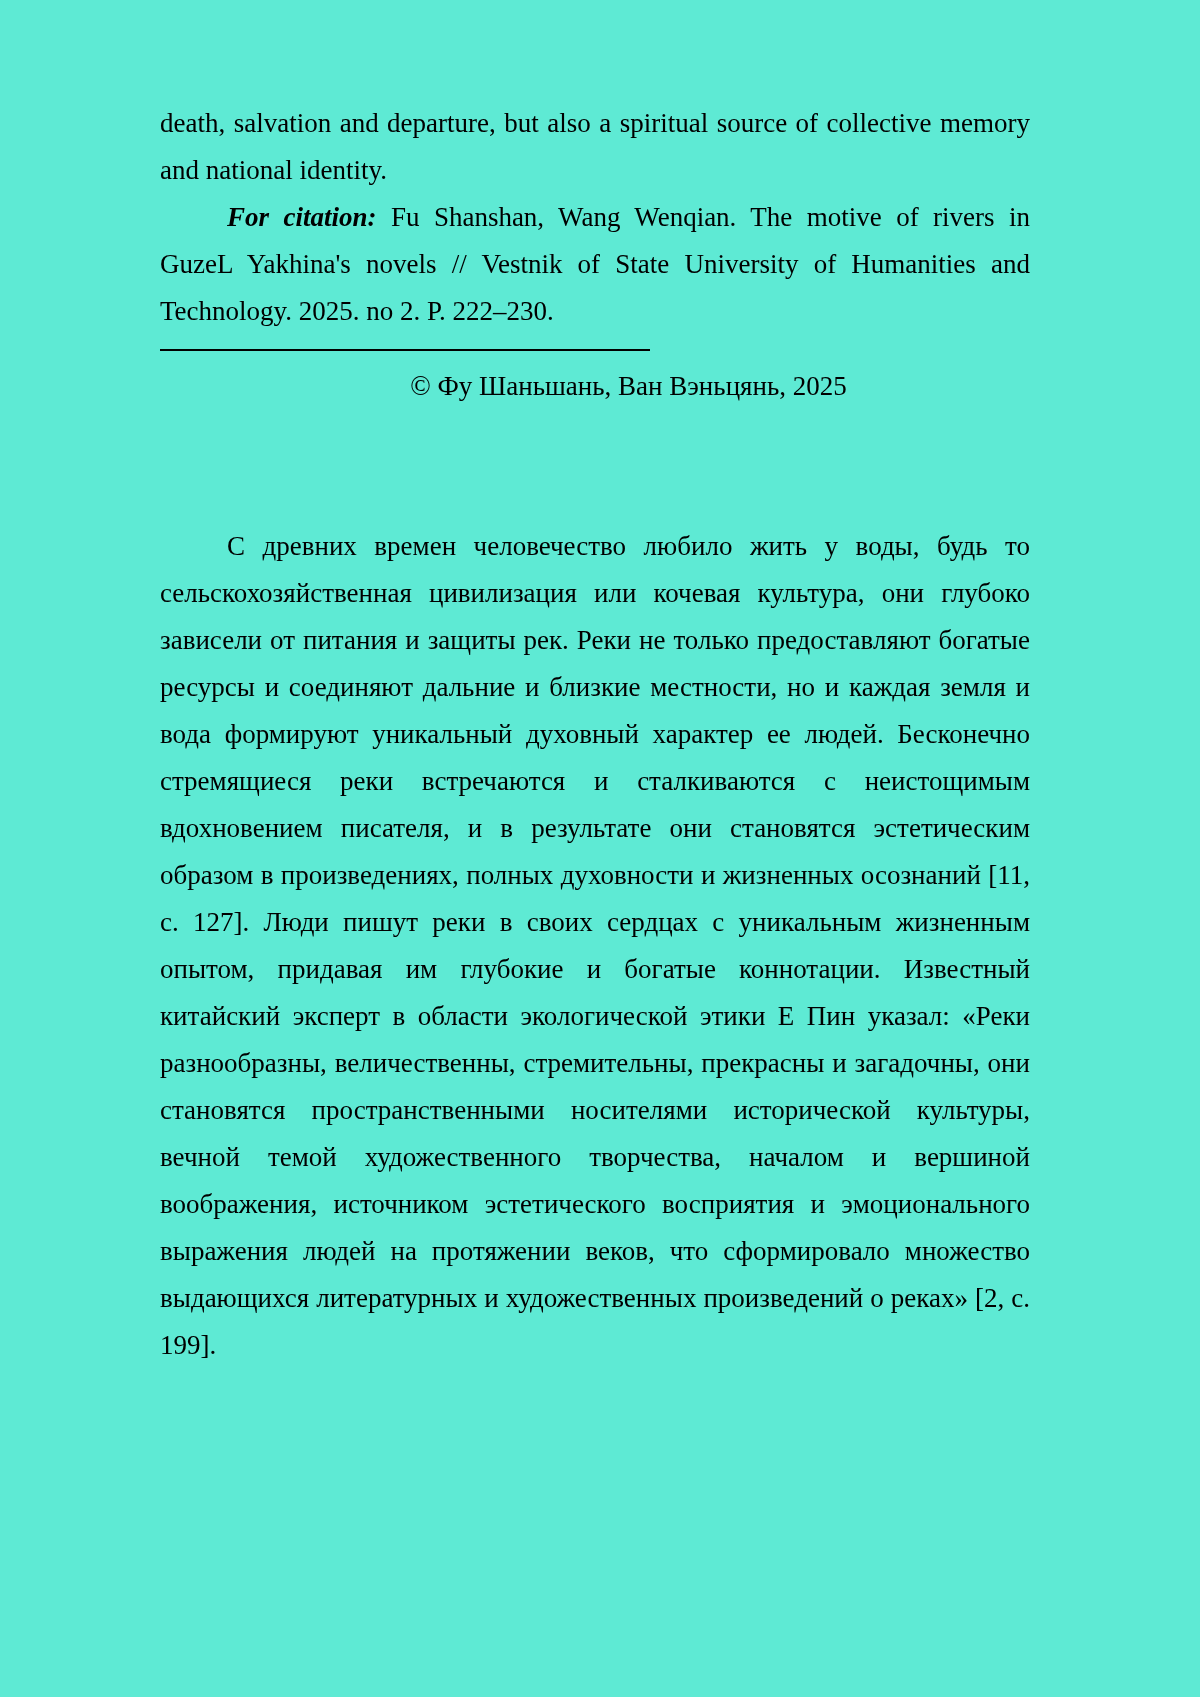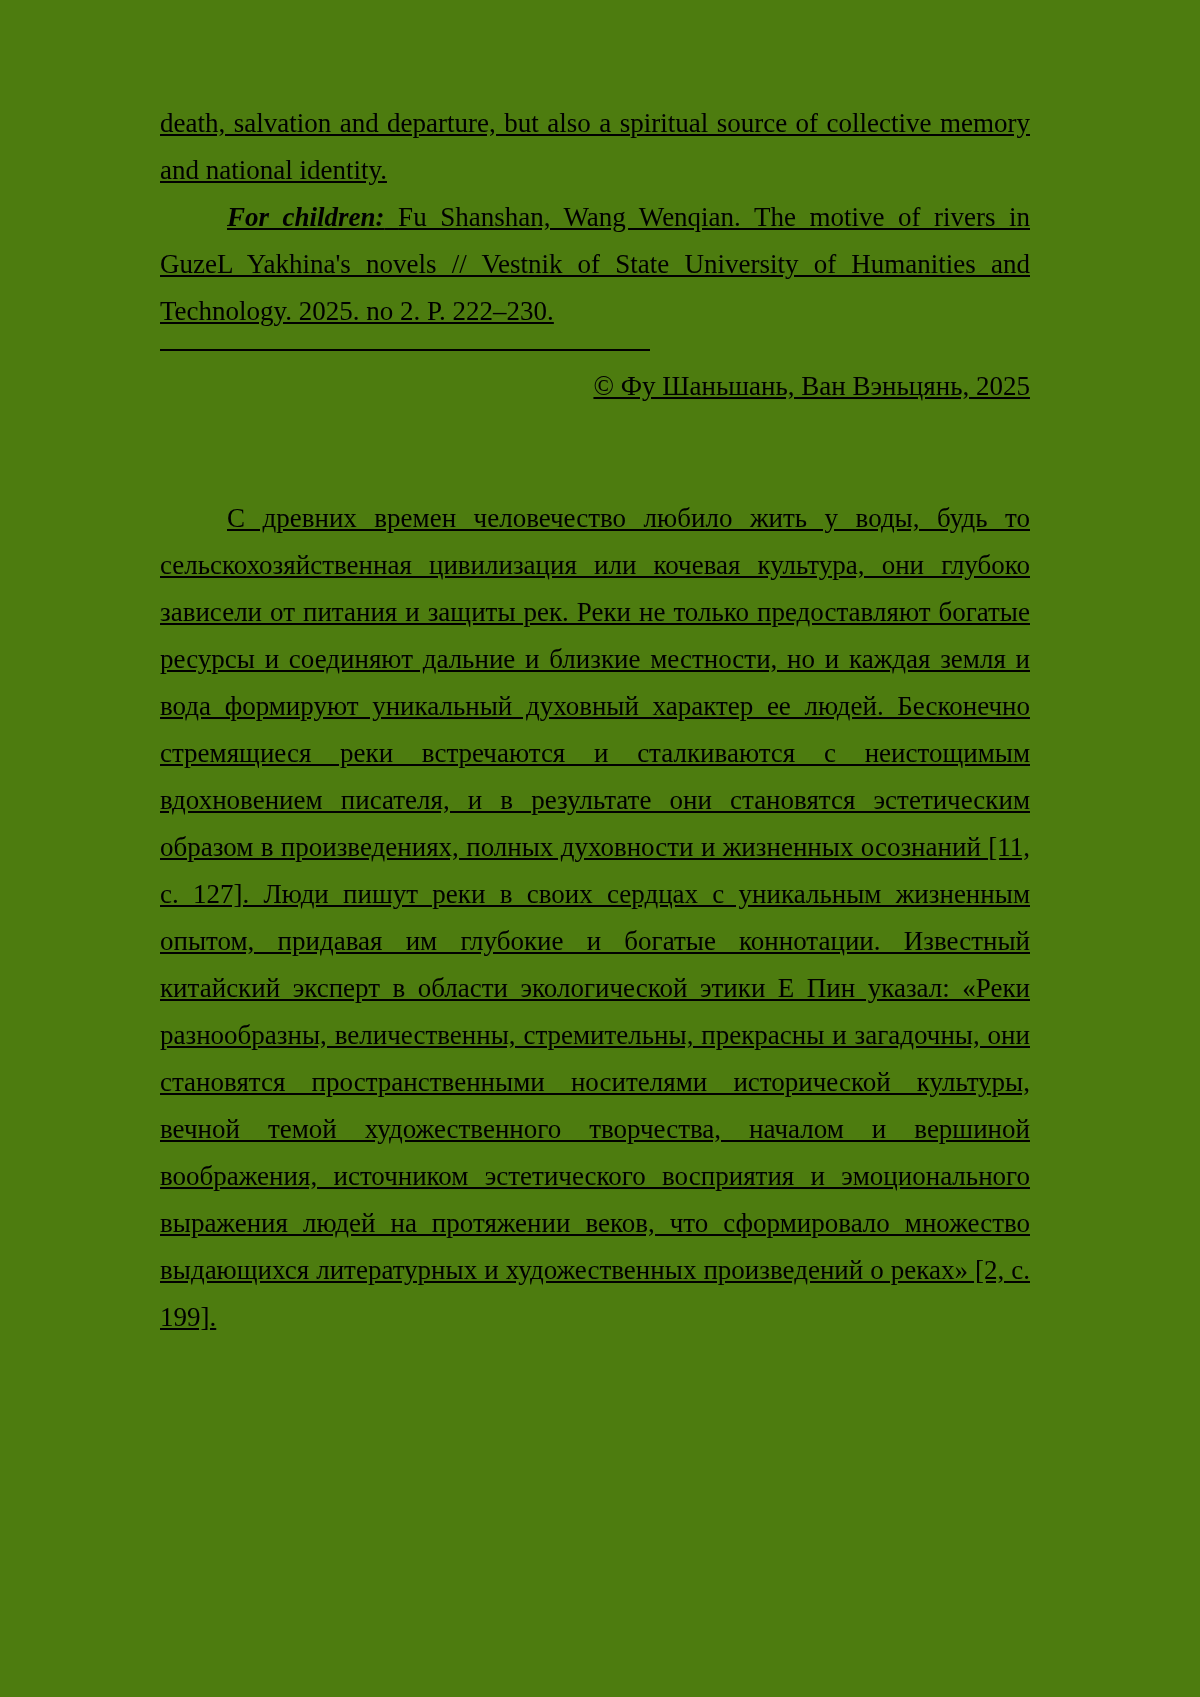--- a/index.html
+++ b/index.html
@@ -6,52 +6,51 @@
   html, body { background: #ffffff; }
   body {
     width: 1200px;
     font-family: "Liberation Serif", "DejaVu Serif", serif;
     color: #000000;
   }
   .page {
     position: relative;
     width: 1200px;
     height: 1697px;
-    background: #4d7c0f;
+    background: #5eead4;
     padding: 100px 170px 0 160px;
     overflow: hidden;
-    text-decoration: underline;
   }
   .para {
     font-size: 27px;
     line-height: 47px;
     text-align: justify;
     color: #000000;
   }
   .indented { text-indent: 67px; }
   .bi { font-weight: bold; font-style: italic; }
   .divider {
     width: 490px;
     height: 0;
     border-top: 2px solid #000000;
     margin-top: 14px;
     margin-bottom: 12px;
   }
-  .copyright-line { text-align: right; }
-  .body-start { margin-top: 85px; }
+  .copyright-line { text-align: center; }
+  .body-start { margin-top: 113px; }
 </style>
 </head>
 <body>
 
 <div class="page">
 
   <p class="para">death, salvation and departure, but also a spiritual source of collective memory and national identity.</p>
 
 
-  <p class="para indented"><span class="bi">For children:</span> <span>Fu Shanshan, Wang Wenqian. The motive of rivers in GuzeL Yakhina's novels // Vestnik of State University of Humanities and Technology. 2025. no 2. P. 222–230.</span></p>
+  <p class="para indented"><span class="bi">For citation:</span> <span>Fu Shanshan, Wang Wenqian. The motive of rivers in GuzeL Yakhina's novels // Vestnik of State University of Humanities and Technology. 2025. no 2. P. 222–230.</span></p>
 
   <div class="divider"></div>
 
   <p class="para indented copyright-line">© Фу Шаньшань, Ван Вэньцянь, 2025</p>
 
   <p class="para indented body-start">С древних времен человечество любило жить у воды, будь то сельскохозяйственная цивилизация или кочевая культура, они глубоко зависели от питания и защиты рек. Реки не только предоставляют богатые ресурсы и соединяют дальние и близкие местности, но и каждая земля и вода формируют уникальный духовный характер ее людей. Бесконечно стремящиеся реки встречаются и сталкиваются с неистощимым вдохновением писателя, и в результате они становятся эстетическим образом в произведениях, полных духовности и жизненных осознаний [11, с. 127]. Люди пишут реки в своих сердцах с уникальным жизненным опытом, придавая им глубокие и богатые коннотации. Известный китайский эксперт в области экологической этики Е Пин указал: «Реки разнообразны, величественны, стремительны, прекрасны и загадочны, они становятся пространственными носителями исторической культуры, вечной темой художественного творчества, началом и вершиной воображения, источником эстетического восприятия и эмоционального выражения людей на протяжении веков, что сформировало множество выдающихся литературных и художественных произведений о реках» [2, с. 199].</p>
 
 
 </div>
 

